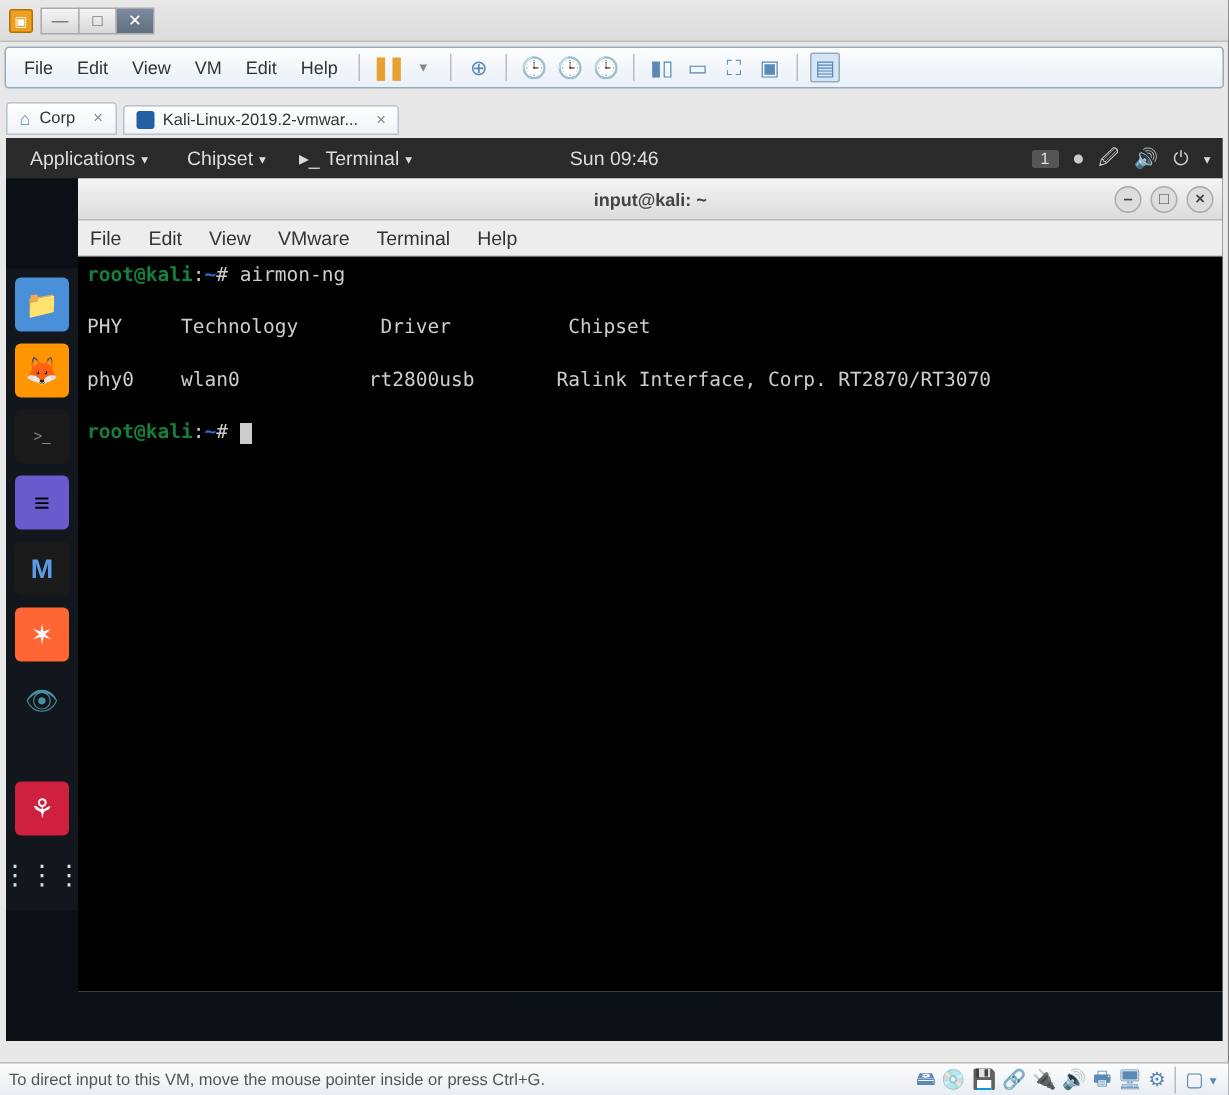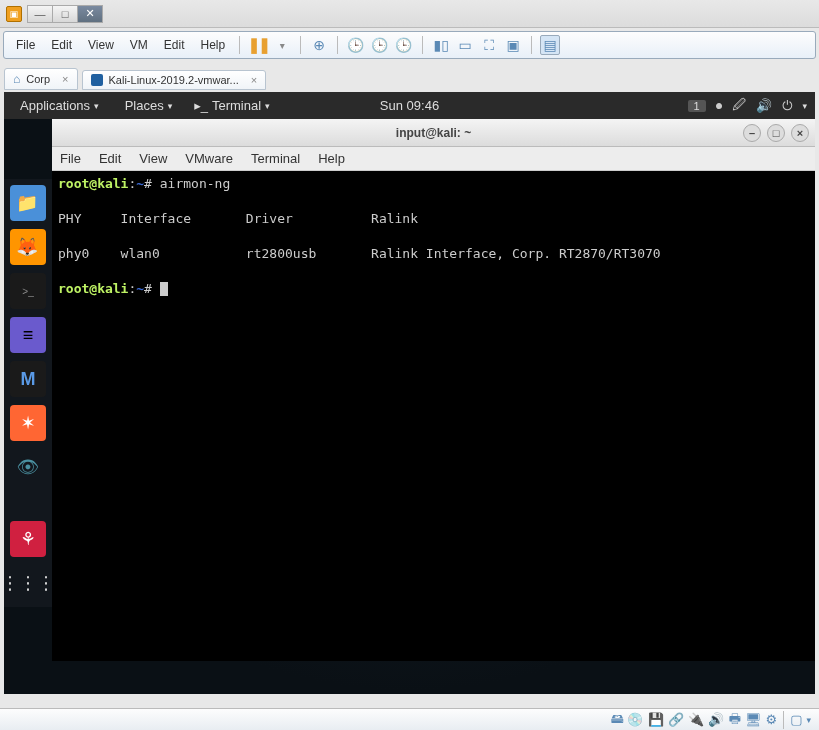--- a/index.html
+++ b/index.html
@@ -60,21 +60,21 @@
 .desk-folder { position:absolute; left:83px; top:245px; width:70px; text-align:center; color:#556; font-size:11px;}
 .desk-folder .fic { width:44px; height:36px; background:#2a3038; margin:0 auto 4px; border-radius:3px;}
 
 
 .term-win { position:absolute; top:0; left:48px; right:0; background:#e8e8e8; }
 .term-titlebar { height:28px; background:linear-gradient(#f4f4f4,#dcdcdc); display:flex; align-items:center; justify-content:center; position:relative; border-bottom:1px solid #bbb; font-weight:bold; color:#444; font-size:12px;}
 .term-titlebar .wbtns { position:absolute; right:6px; display:flex; gap:6px;}
 .term-titlebar .wbtn { width:18px; height:18px; background:#ddd; border:1px solid #aaa; border-radius:50%; display:flex; align-items:center; justify-content:center; font-size:11px; color:#444;}
 .term-menubar { height:24px; background:#ededed; display:flex; align-items:center; padding:0 8px; gap:18px; font-size:13px; color:#333; border-bottom:1px solid #ccc;}
 .term-body { background:#000; color:#ccc; font-family: 'DejaVu Sans Mono','Courier New',monospace; font-size:13px; padding:4px 6px; height:490px; line-height:1.35; white-space:pre;}
-.term-body .red { color:#bef264; font-weight:bold;}
+.term-body .red { color:#15803d; font-weight:bold;}
 .term-body .blue { color:#3a6ad6; font-weight:bold;}
 .cursor { display:inline-block; width:8px; height:14px; background:#ccc; vertical-align:text-bottom;}
 
 
 .vmw-status { position:absolute; bottom:0; left:0; right:0; height:22px; background:linear-gradient(#fdfdfd,#e8edf2); border-top:1px solid #bbb; display:flex; align-items:center; padding:0 6px; font-size:11px; color:#555;}
 .vmw-status .sp { flex:1;}
 .vmw-status .sic { margin:0 2px; font-size:13px; color:#5a89b5;}
 </style>
 </head>
 <body>
@@ -127,21 +127,21 @@
 </div>
 
 <div class="vm-viewport">
 
   <div class="gnome-top">
     <div class="gitem">
       <span>Applications</span>
         <span class="arrow-d">▾</span>
     </div>
     <div class="gitem" style="margin-left:14px;">
-      <span>Places</span>
+      <span>Chipset</span>
         <span class="arrow-d">▾</span>
     </div>
     <div class="gitem" style="margin-left:10px;">
       <span>▸_</span>
       <span>Terminal</span>
         <span class="arrow-d">▾</span>
     </div>
     <div class="gnome-clock">Sun 09:46</div>
     <div class="gnome-right">
       <span class="ws-ind">1</span>
@@ -189,30 +189,31 @@
       <div class="term-menubar">
         <span>File</span>
         <span>Edit</span>
         <span>View</span>
         <span>VMware</span>
         <span>Terminal</span>
         <span>Help</span>
       </div>
       <div class="term-body"><span class="red">root@kali</span><span>:</span><span class="blue">~</span><span>#</span> <span>airmon-ng</span>
 
-<span>PHY     Interface       Driver          Ralink</span>
+<span>PHY     Technology       Driver          Chipset</span>
 
 <span>phy0    wlan0           rt2800usb       Ralink Interface, Corp. RT2870/RT3070</span>
 
 <span class="red">root@kali</span><span>:</span><span class="blue">~</span><span>#</span> <span class="cursor"></span></div>
     </div>
   </div>
 </div>
 
 <div class="vmw-status">
+  <span>To direct input to this VM, move the mouse pointer inside or press Ctrl+G.</span>
   <span class="sp"></span>
   <span class="sic">🖴</span>
   <span class="sic">💿</span>
   <span class="sic">💾</span>
   <span class="sic">🔗</span>
   <span class="sic">🔌</span>
   <span class="sic">🔊</span>
   <span class="sic">🖶</span>
   <span class="sic">🖥</span>
   <span class="sic">⚙</span>

